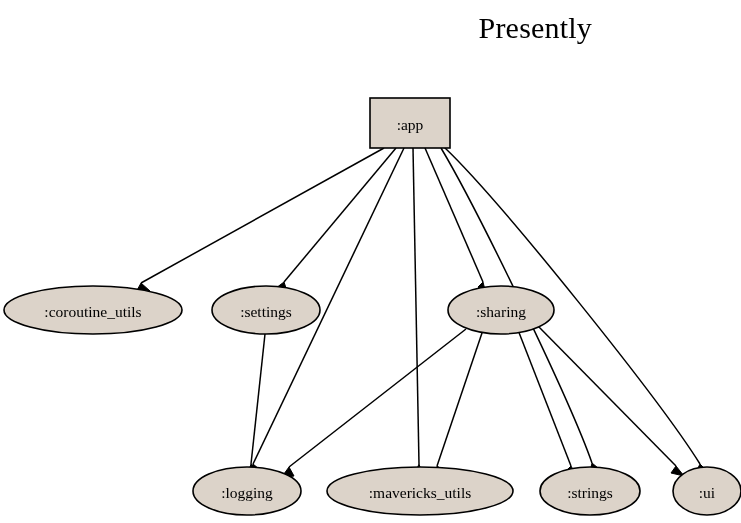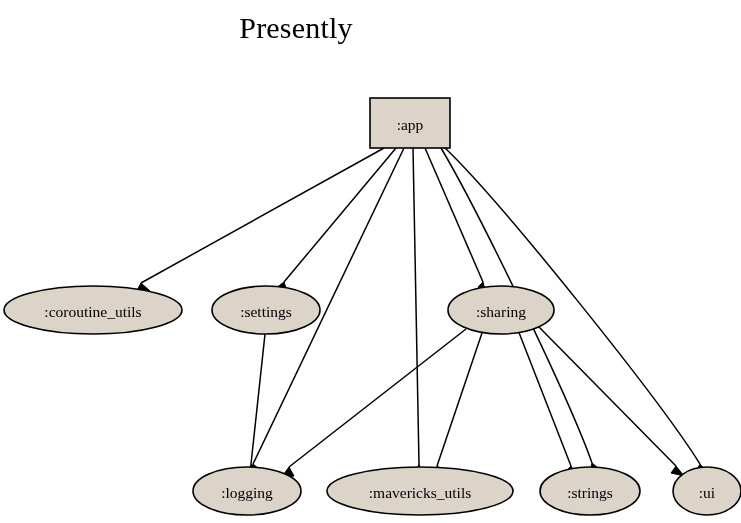--- a/index.html
+++ b/index.html
@@ -13,21 +13,21 @@
     height: 523px;
     background: #ffffff;
     overflow: hidden;
     font-family: "Liberation Serif", "DejaVu Serif", serif;
   }
   #graph-title {
     position: absolute;
     left: 0;
     top: 8px;
     width: 592px;
-    text-align: center;
+    text-align: right;
     font-family: "Liberation Serif", "DejaVu Serif", serif;
     font-size: 30px;
     color: #000000;
     letter-spacing: 0.2px;
     line-height: 40px;
     user-select: none;
   }
   #graph-canvas {
     position: absolute;
     left: 0;

